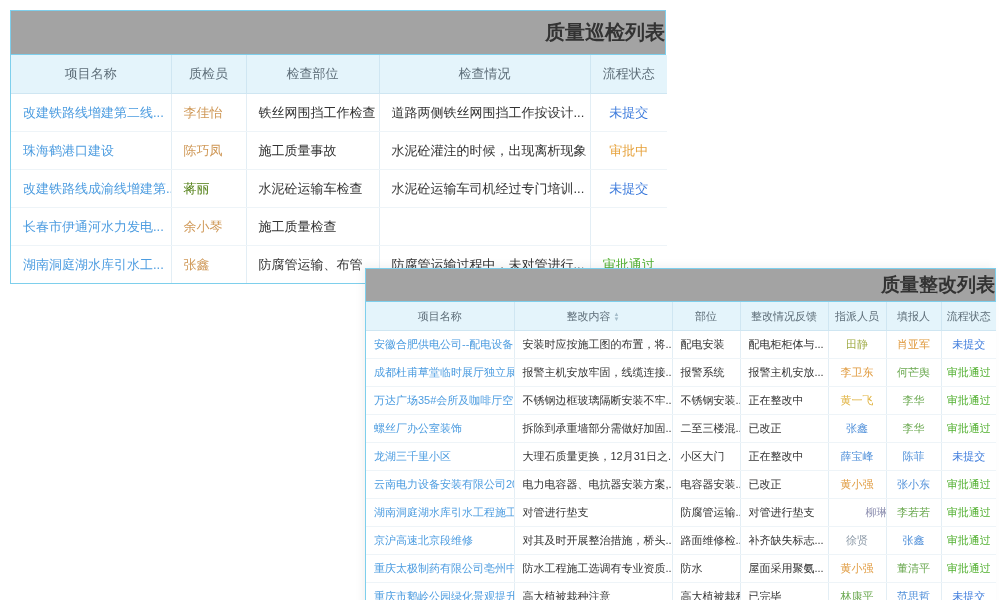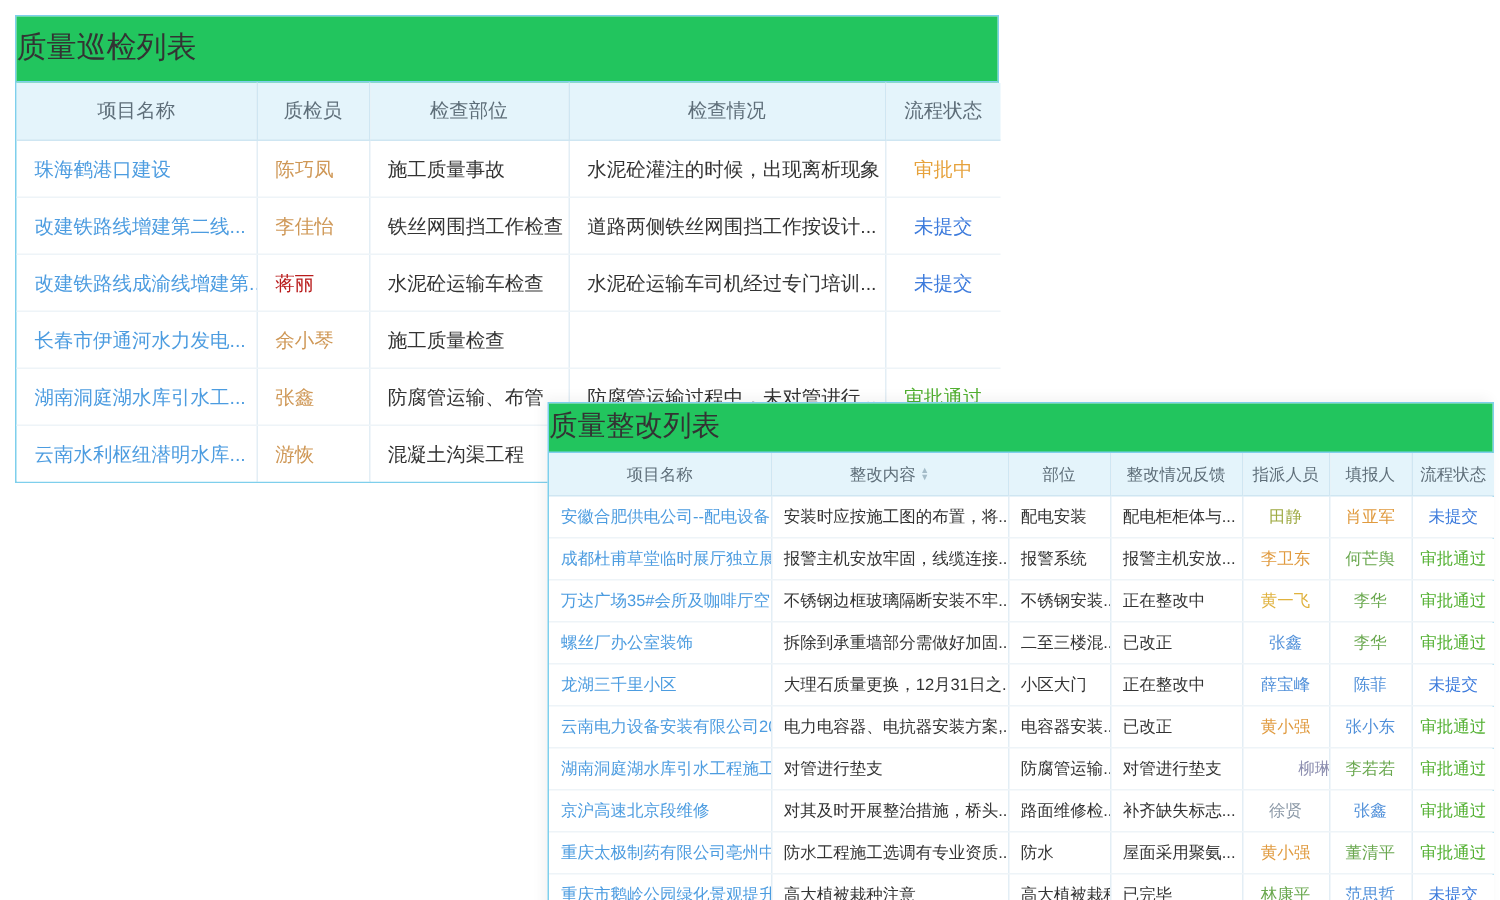--- a/index.html
+++ b/index.html
@@ -19,22 +19,22 @@
     font-family:"Liberation Sans","DejaVu Sans",sans-serif;
     color:#333;
   }
   .card{
     position:absolute;background:#fff;border:1px solid var(--c-border);
     box-sizing:border-box;
   }
   .card-inspection{left:10px;top:10px;width:656px;z-index:1;}
   .card-rect{left:365px;top:268px;width:631px;z-index:2;box-shadow:-3px -3px 8px rgba(0,0,0,0.05);}
   .card-title{
-    text-align:left;font-weight:normal;color:#333;
-    border-bottom:1px solid var(--c-border);background:#22c55e;
+    text-align:right;font-weight:bold;color:#333;
+    border-bottom:1px solid var(--c-border);background:#a3a3a3;
   }
   .card-inspection .card-title{height:43px;line-height:43px;font-size:20px;}
   .card-rect .card-title{height:32px;line-height:32px;font-size:19px;}
   table{border-collapse:collapse;table-layout:fixed;width:100%;}
   th{
     background:var(--c-header-bg);color:var(--c-header-text);
     font-weight:normal;text-align:center;
     border-right:1px solid #cfe6f2;border-bottom:1px solid #cfe6f2;
     overflow:hidden;white-space:nowrap;
   }
@@ -88,60 +88,53 @@
         <tr id="insp-head">
           <th><span>项目名称</span></th>
           <th><span>质检员</span></th>
           <th><span>检查部位</span></th>
           <th><span>检查情况</span></th>
           <th><span>流程状态</span></th>
         </tr>
       </thead>
     <tbody id="insp-body">
         <tr>
+          <td><span class="link">改建铁路线增建第二线...</span></td>
+          <td style="color: rgb(207, 152, 87);">李佳怡</td>
+          <td>铁丝网围挡工作检查</td>
+          <td><span>道路两侧铁丝网围挡工作按设计...</span></td>
+          <td class="center"><span class="status pending">未提交</span></td>
+        </tr>
+        <tr>
           <td><span class="link">珠海鹤港口建设</span></td>
           <td style="color: rgb(207, 152, 87);">陈巧凤</td>
           <td>施工质量事故</td>
           <td><span>水泥砼灌注的时候，出现离析现象</span></td>
           <td class="center"><span class="status review">审批中</span></td>
         </tr>
         <tr>
-          <td><span class="link">改建铁路线增建第二线...</span></td>
-          <td style="color: rgb(207, 152, 87);">李佳怡</td>
-          <td>铁丝网围挡工作检查</td>
-          <td><span>道路两侧铁丝网围挡工作按设计...</span></td>
-          <td class="center"><span class="status pending">未提交</span></td>
-        </tr>
-        <tr>
           <td><span class="link">改建铁路线成渝线增建第...</span></td>
-          <td style="color: #b91c1c;">蒋丽</td>
+          <td style="color: #4d7c0f;">蒋丽</td>
           <td>水泥砼运输车检查</td>
           <td><span>水泥砼运输车司机经过专门培训...</span></td>
           <td class="center"><span class="status pending">未提交</span></td>
         </tr>
         <tr>
           <td><span class="link">长春市伊通河水力发电...</span></td>
           <td style="color: rgb(207, 152, 87);">余小琴</td>
           <td>施工质量检查</td>
           <td></td>
           <td class="center"></td>
         </tr>
         <tr>
           <td><span class="link">湖南洞庭湖水库引水工...</span></td>
           <td style="color: rgb(207, 152, 87);">张鑫</td>
           <td>防腐管运输、布管</td>
           <td><span>防腐管运输过程中，未对管进行...</span></td>
           <td class="center"><span class="status approved">审批通过</span></td>
-        </tr>
-        <tr>
-          <td><span class="link">云南水利枢纽潜明水库...</span></td>
-          <td style="color: rgb(207, 152, 87);">游恢</td>
-          <td>混凝土沟渠工程</td>
-          <td></td>
-          <td class="center"></td>
         </tr>
       </tbody>
   </table>
 </div>
 
 <div class="card card-rect">
   <div class="card-title">质量整改列表</div>
   <table class="t-rect">
     <colgroup>
         <col class="c0">

